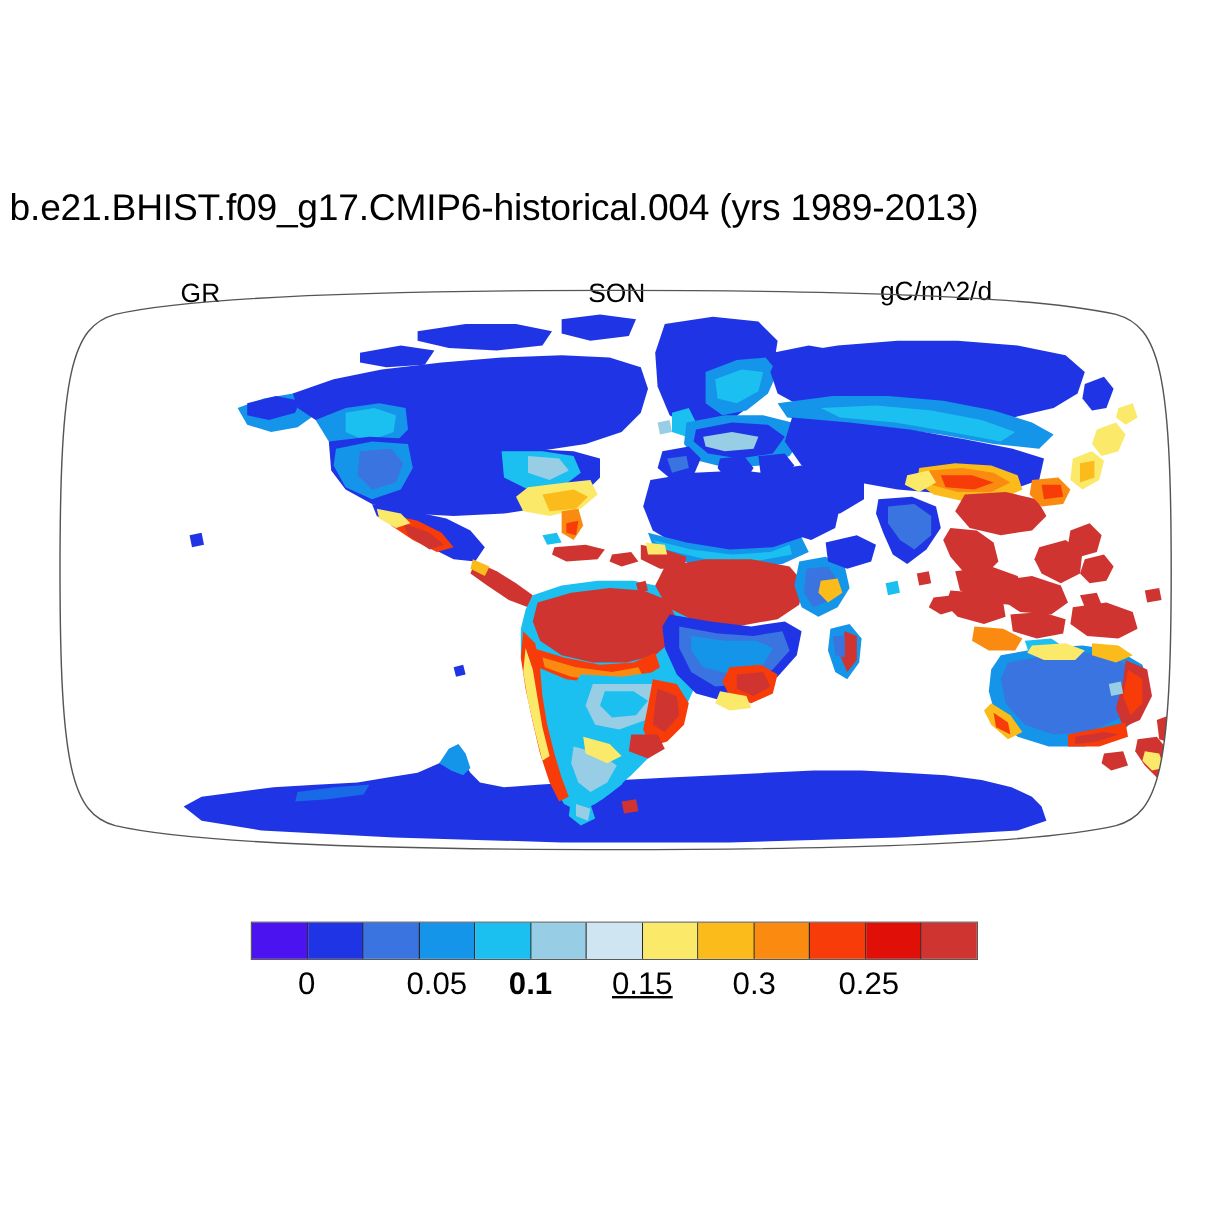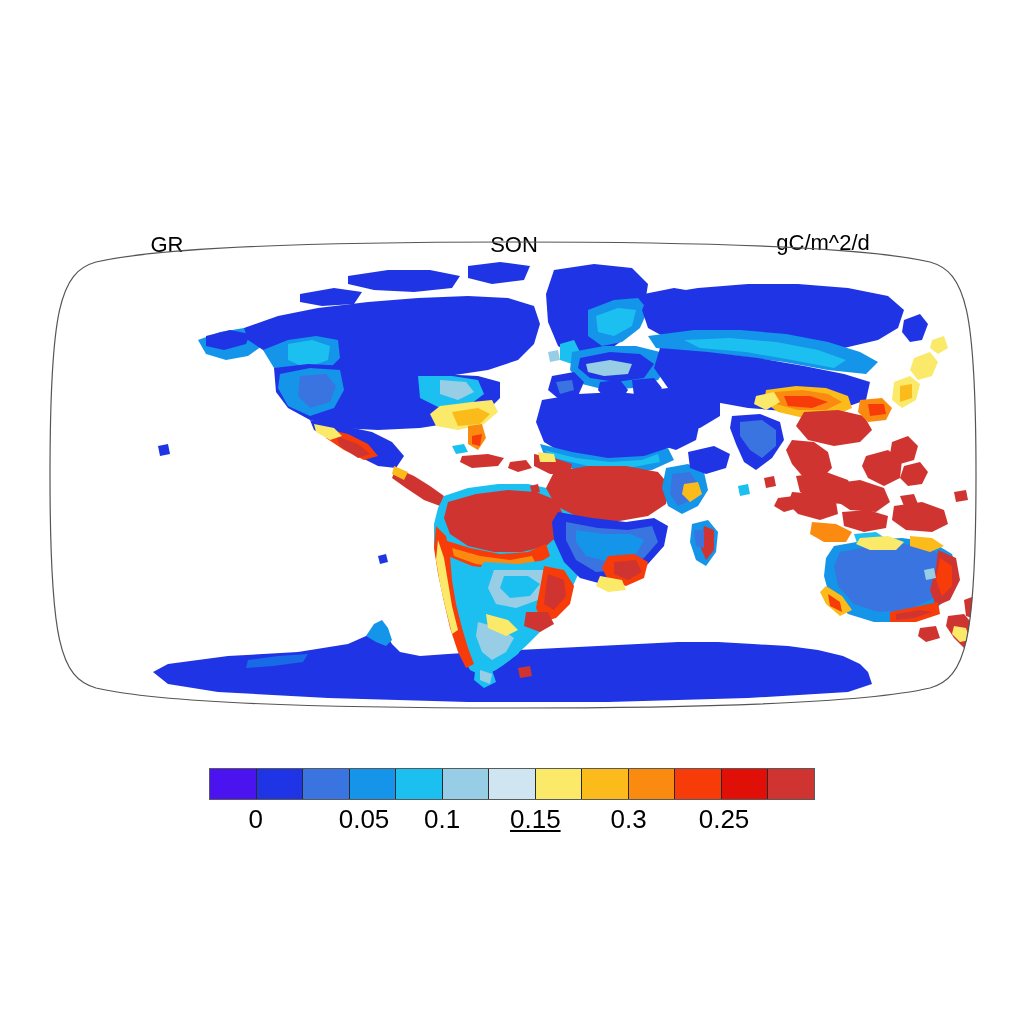--- a/index.html
+++ b/index.html
@@ -29,21 +29,21 @@
   .sub-label {
     position: absolute;
     font-size: 22px;
     color: #000000;
     white-space: nowrap;
     transform: translateX(-50%);
     margin-top: 20px;
   }
   #label-left  { left: 167px; top: 212px; }
   #label-center{ left: 514px; top: 212px; }
-  #label-units { left: 823px; top: 210px; }
+  #label-units { left: 780px; top: 210px; }
 
   
   #map-area {
     position: absolute;
     left: 48px;
     top: 240px;
     width: 930px;
     height: 470px;
   }
   #map-svg { display: block; width: 930px; height: 470px; }
@@ -85,20 +85,21 @@
     color: #000000;
     transform: translateX(-50%);
     white-space: nowrap;
   }
 </style>
 </head>
 <body>
 
 <div id="page">
 
+  <div id="main-title">b.e21.BHIST.f09_g17.CMIP6-historical.004 (yrs 1989-2013)</div>
 
   <div class="sub-label" id="label-left">GR</div>
   <div class="sub-label" id="label-center">SON</div>
   <div class="sub-label" id="label-units">gC/m^2/d</div>
 
   <div id="map-area">
     <svg id="map-svg" viewBox="0 0 930 470" preserveAspectRatio="none">
       <defs>
         <clipPath id="robinsonClip">
           <path d="M465,2
@@ -414,19 +415,19 @@
         <div class="cb-seg" style="background: rgb(250, 139, 16);"></div>
         <div class="cb-seg" style="background: rgb(247, 60, 9);"></div>
         <div class="cb-seg" style="background: rgb(224, 15, 8);"></div>
         <div class="cb-seg" style="background: rgb(207, 52, 48);"></div>
       </div>
   </div>
 
   <div id="cb-labels">
       <div class="cb-tick" style="left: 255.615px;">0</div>
       <div class="cb-tick" style="left: 364px;">0.05</div>
-      <div class="cb-tick" style="left: 442.077px;">0.1</div>
+      <div class="cb-tick" style="left: 442.077px; font-weight: bold;">0.1</div>
       <div class="cb-tick" style="left: 535.308px; text-decoration: underline;">0.15</div>
       <div class="cb-tick" style="left: 628.538px;">0.3</div>
       <div class="cb-tick" style="left: 724px;">0.25</div>
     </div>
 
 </div>
 
 </body></html>

